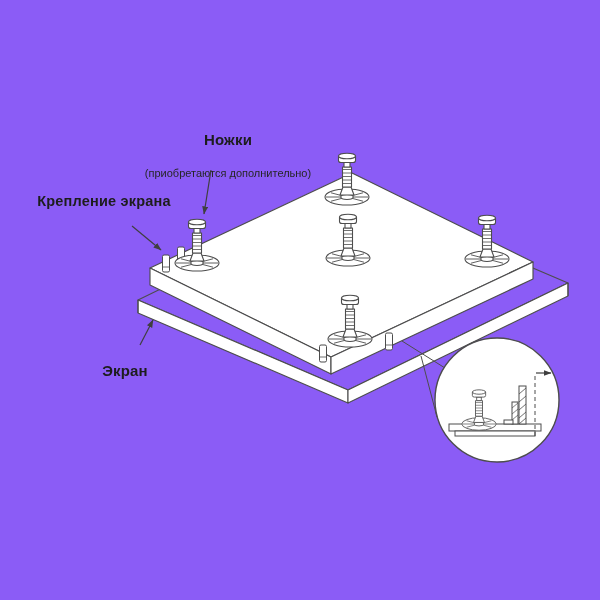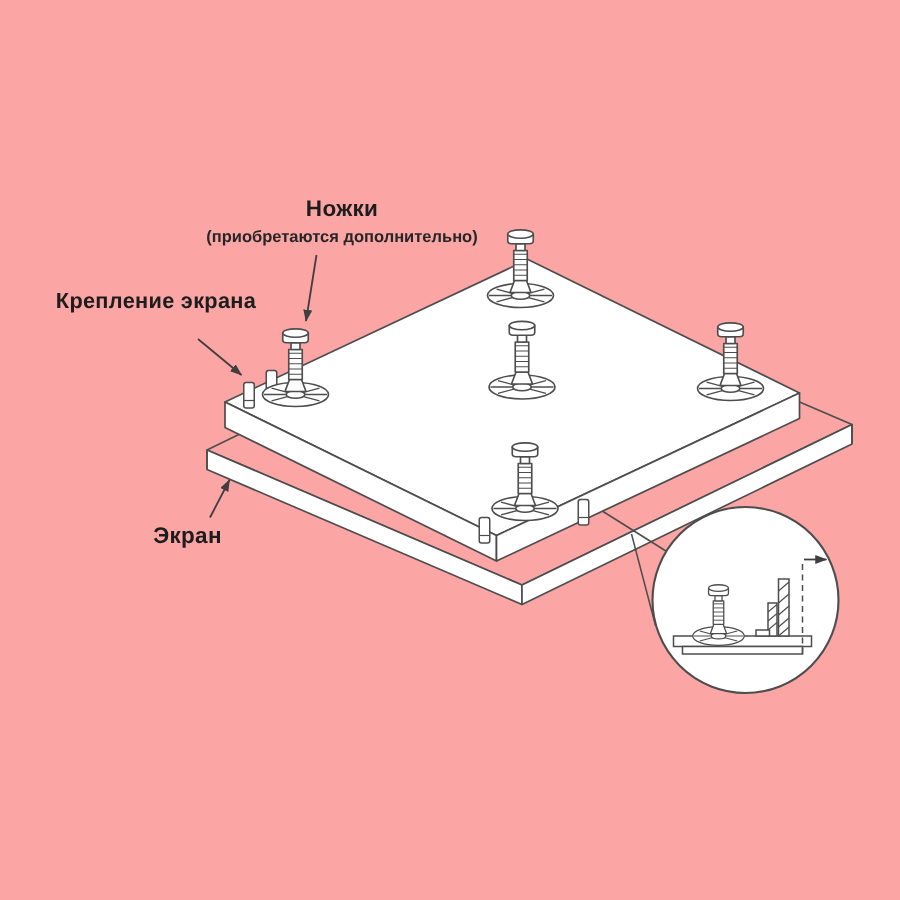--- a/index.html
+++ b/index.html
@@ -1,38 +1,38 @@
 <!DOCTYPE html>
 <html><head>
 <meta charset="utf-8">
 <style>
   html, body { margin: 0; padding: 0; background: #ffffff; }
   .stage {
     position: relative;
     width: 600px;
     height: 600px;
     margin: 0 auto;
-    background: #fca5a5;
+    background: #8b5cf6;
     font-family: "Liberation Sans", "DejaVu Sans", sans-serif;
     overflow: hidden;
   }
   .stage svg { position: absolute; left: 0; top: 0; }
   .label {
     position: absolute;
     text-align: center;
     color: #1d1d1d;
     line-height: 1.25;
     user-select: none;
   }
   .label .title { font-size: 15px; font-weight: 600; letter-spacing: .2px; }
-  .label .sub   { font-size: 11px; font-weight: 700; margin-top: 2px; color: #262626; }
+  .label .sub   { font-size: 11px; font-weight: 400; margin-top: 17px; color: #262626; }
   .label-feet   { left: 68px;  top: 131px; width: 320px; }
   .label-mount  { left: 4px;   top: 192px; width: 200px; }
   .label-mount .title { font-size: 14.5px; }
-  .label-screen { left: 70px;  top: 349px; width: 110px; }
+  .label-screen { left: 70px;  top: 362px; width: 110px; }
 </style>
 </head>
 <body>
 
 <div class="stage">
 
   <svg width="600" height="600" viewBox="0 0 600 600">
     <defs>
       <marker id="ah" markerUnits="userSpaceOnUse" markerWidth="10" markerHeight="8" refX="7.5" refY="3" orient="auto">
         <path d="M0,0 L8,3 L0,6 Z" fill="#3f3f3f"></path>

